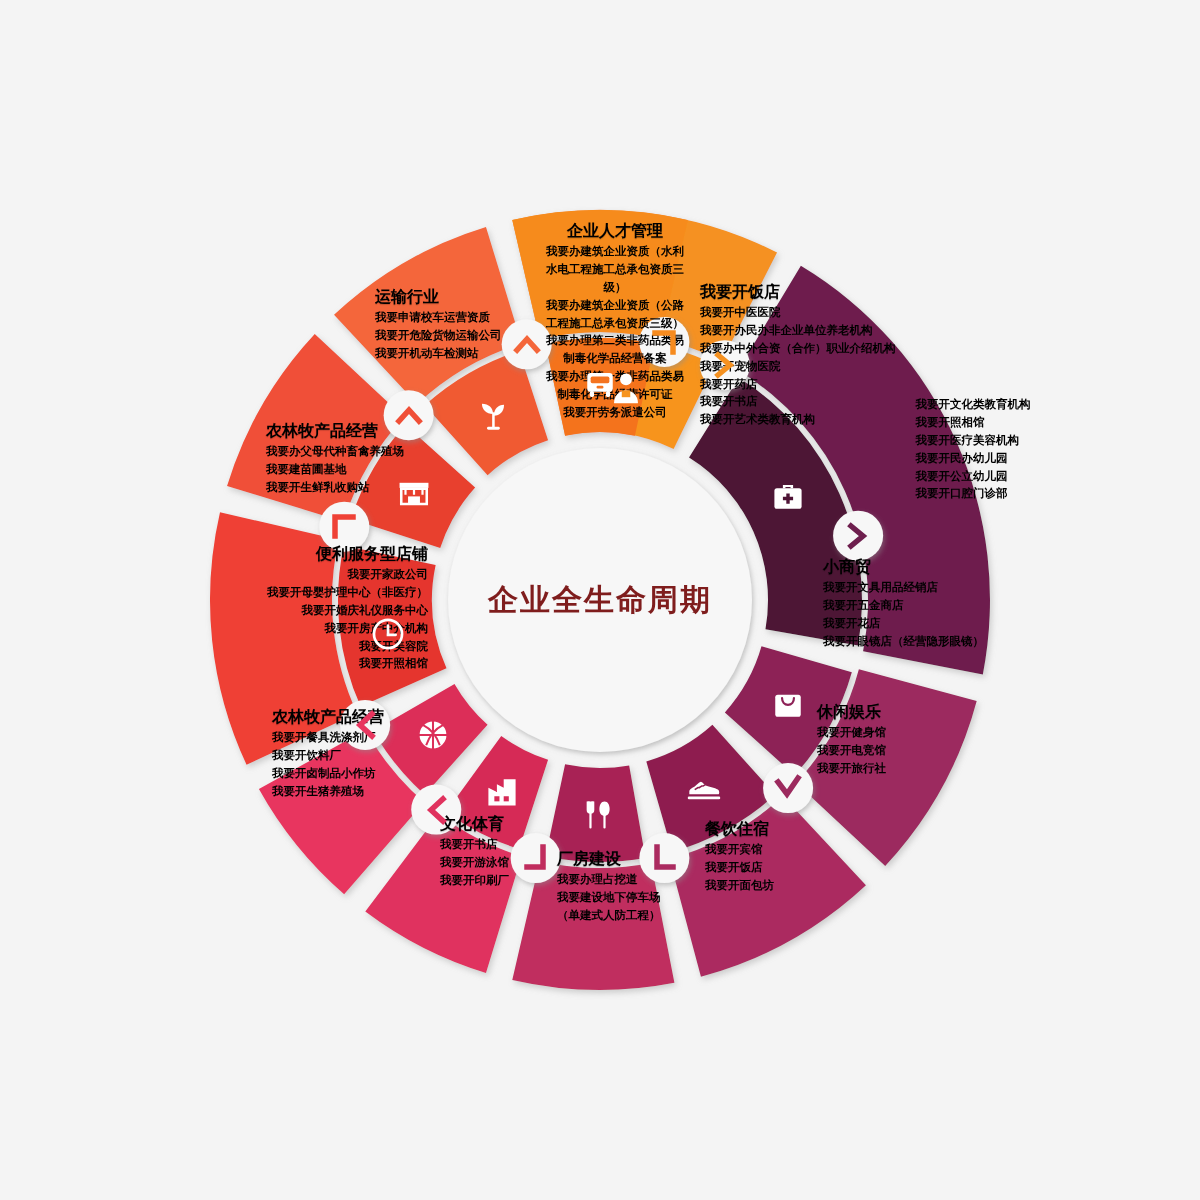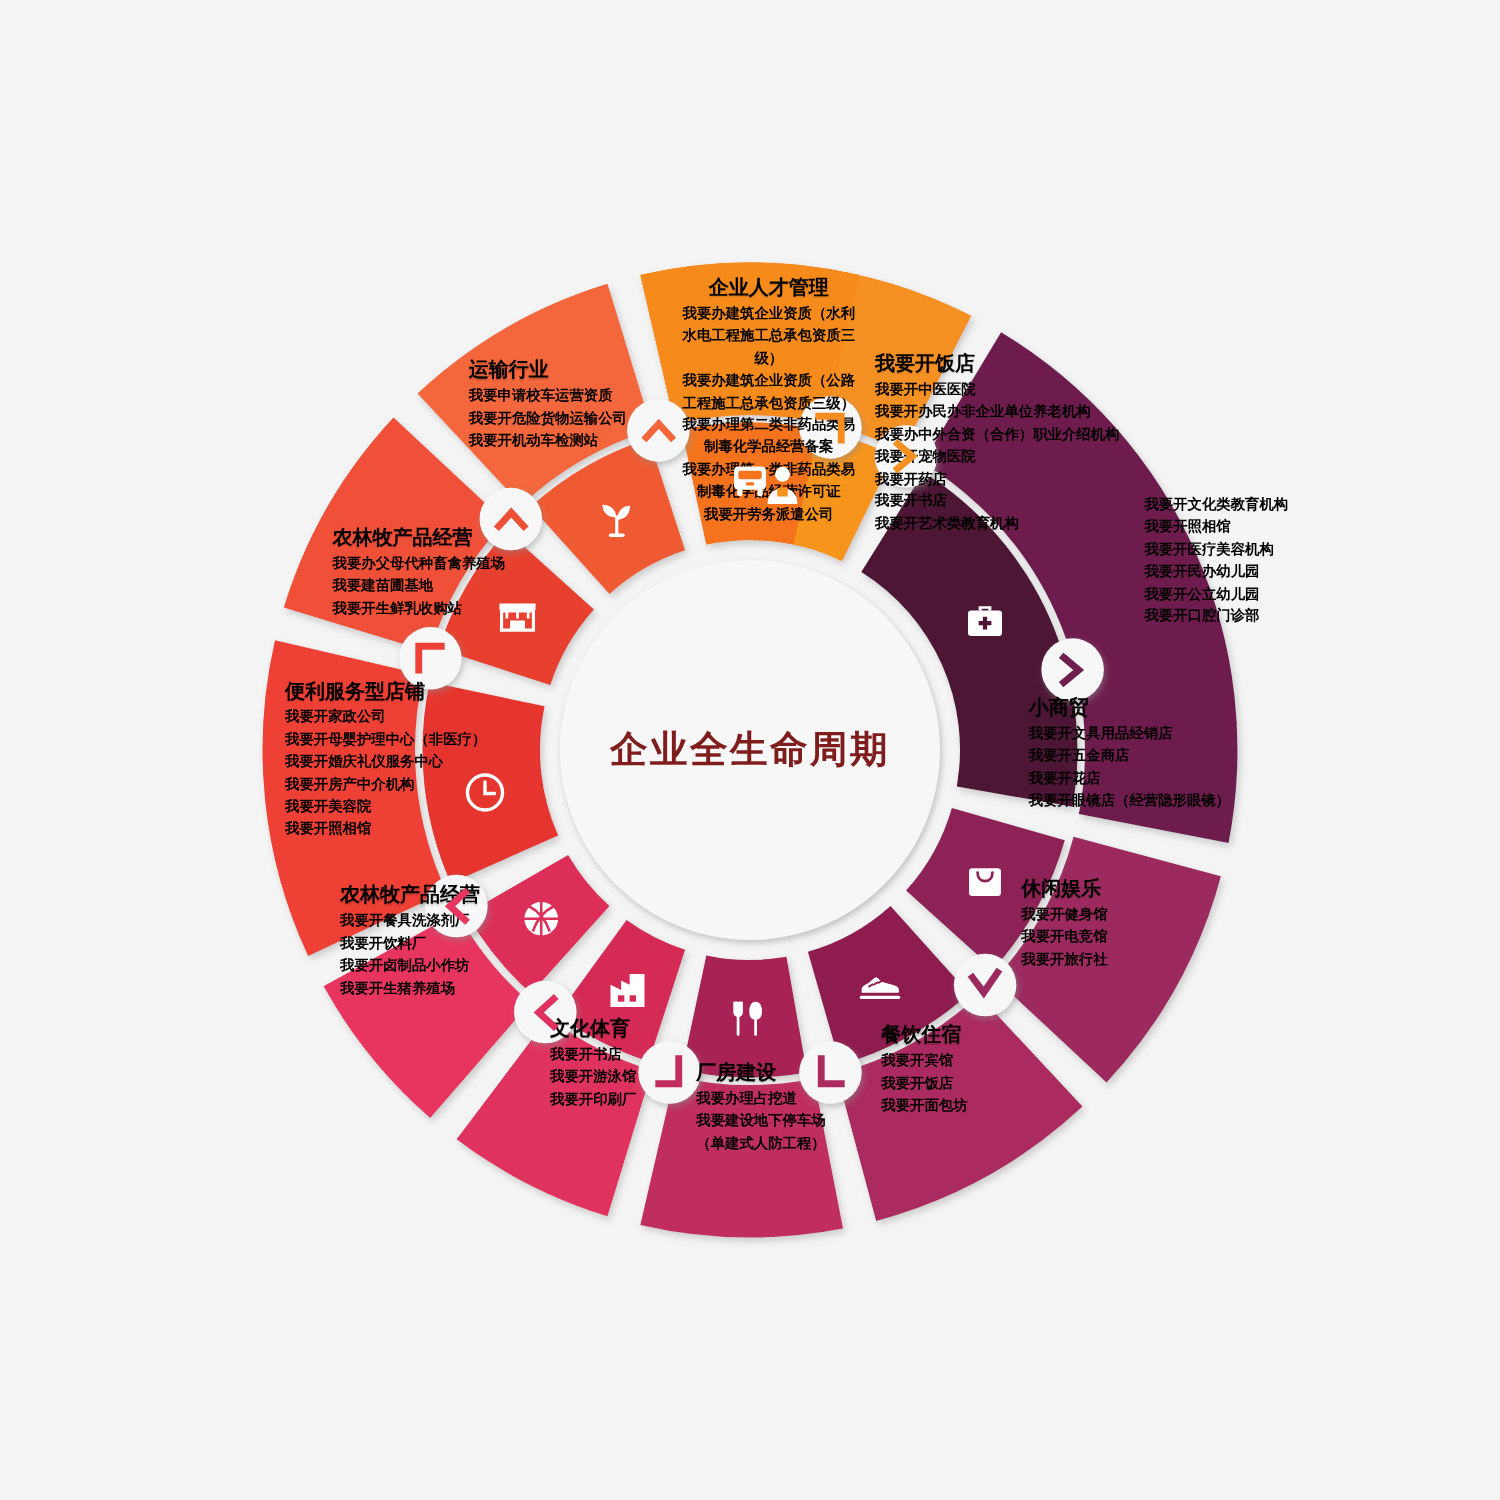--- a/index.html
+++ b/index.html
@@ -197,21 +197,21 @@
       </div>
       <div class="seg-label" style="left: 272px; top: 708px; width: 180px; text-align: left;">
         <div class="seg-title">农林牧产品经营</div>
         <div class="seg-items">
           <div>我要开餐具洗涤剂厂</div>
           <div>我要开饮料厂</div>
           <div>我要开卤制品小作坊</div>
           <div>我要开生猪养殖场</div>
         </div>
       </div>
-      <div class="seg-label" style="left: 228px; top: 545px; width: 200px; text-align: left;">
+      <div class="seg-label" style="left: 228px; top: 545px; width: 200px; text-align: right;">
         <div class="seg-title">便利服务型店铺</div>
         <div class="seg-items">
           <div>我要开家政公司</div>
           <div>我要开母婴护理中心（非医疗）</div>
           <div>我要开婚庆礼仪服务中心</div>
           <div>我要开房产中介机构</div>
           <div>我要开美容院</div>
           <div>我要开照相馆</div>
         </div>
       </div>

